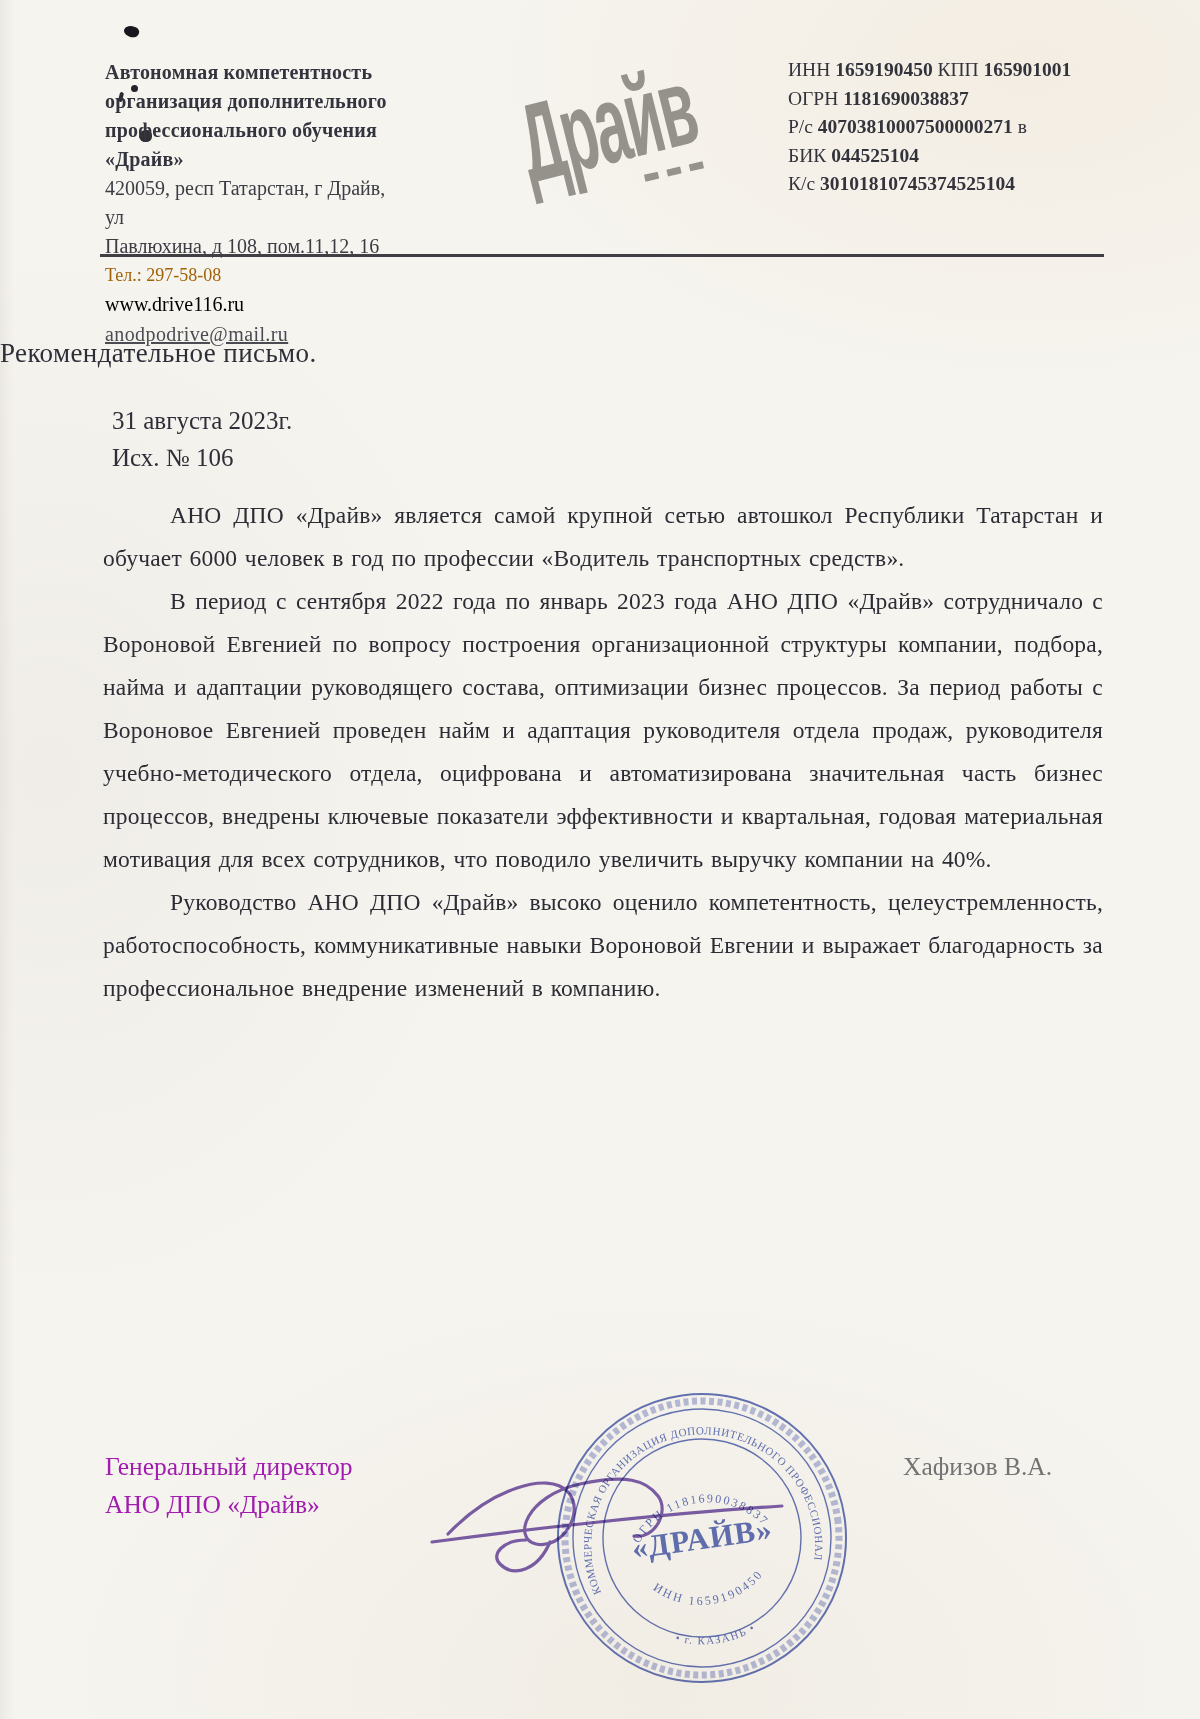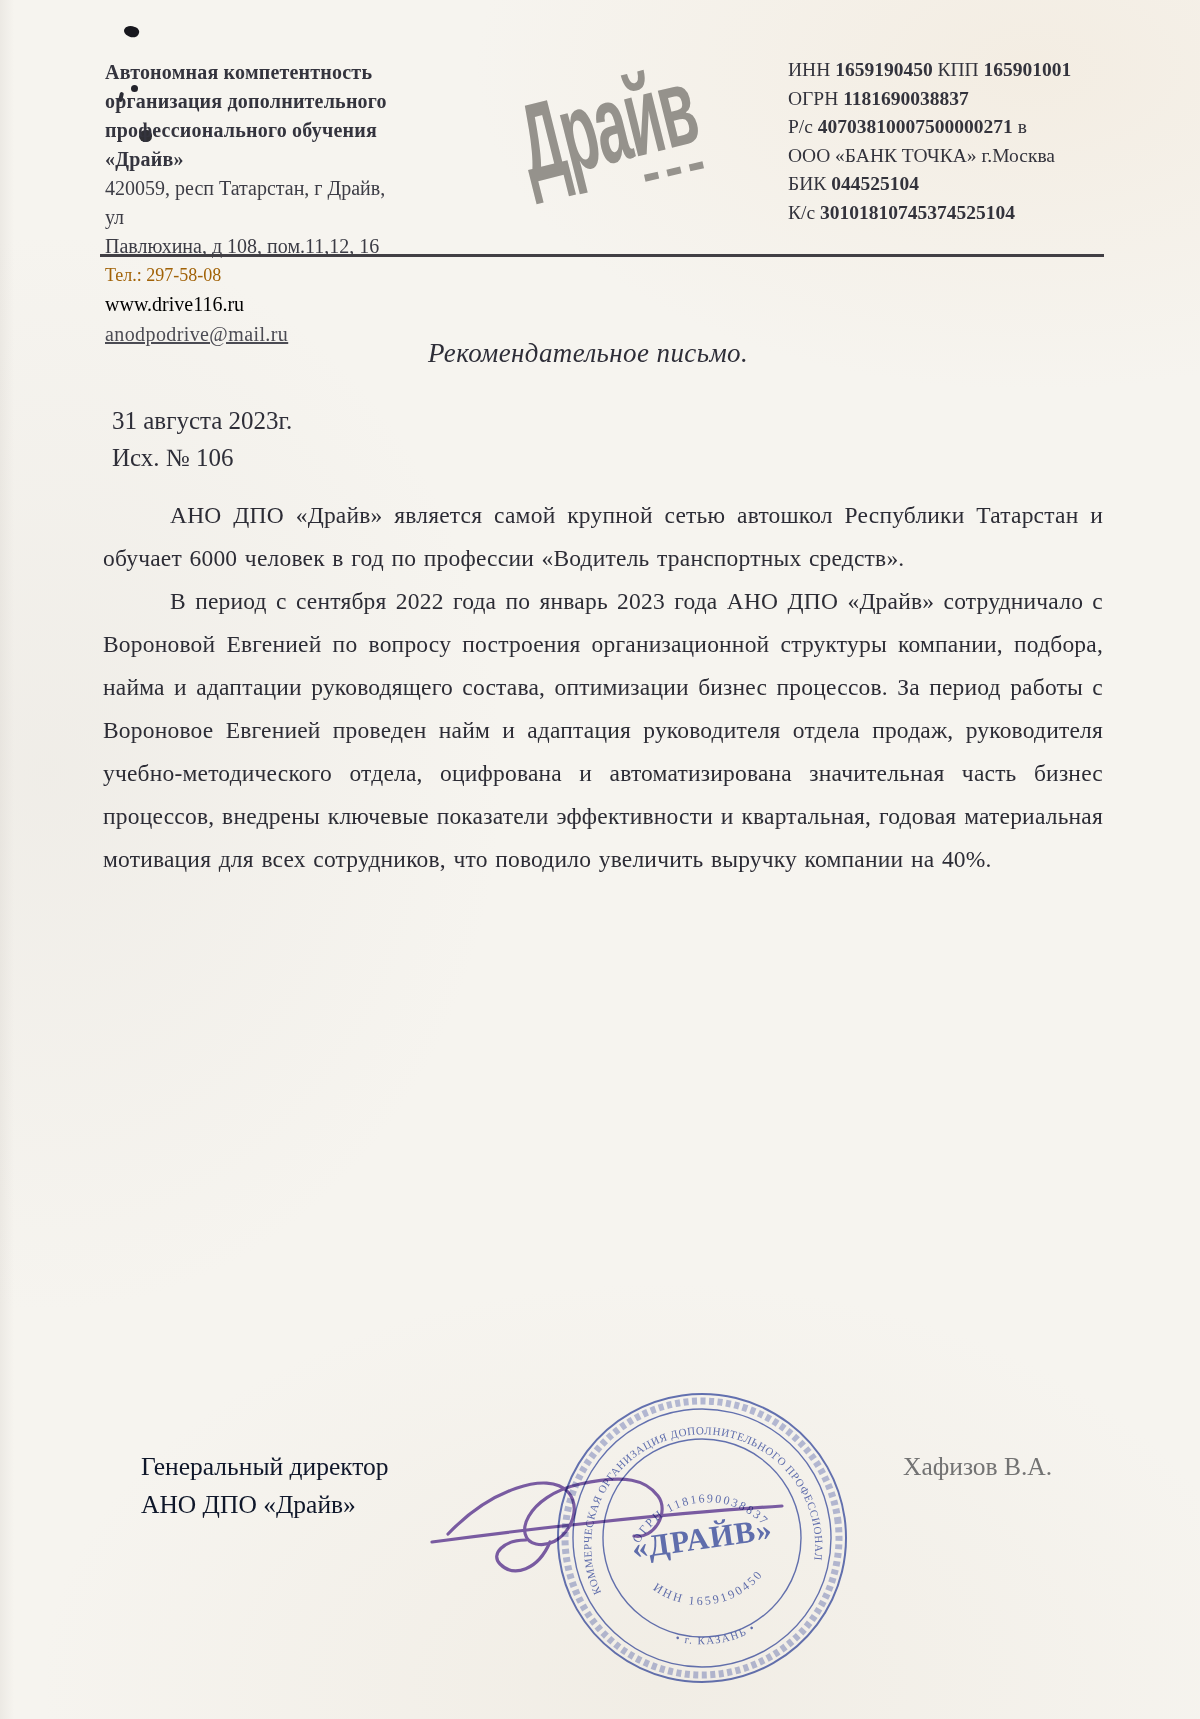--- a/index.html
+++ b/index.html
@@ -44,27 +44,27 @@
     border-bottom:7px dashed #96938d;transform:rotate(-13deg);
   }
 
   
   .req-block{position:absolute;left:788px;top:56px;width:340px;font-size:19.5px;line-height:28.6px;color:#33333c;}
   .req-block .b{font-weight:bold;}
 
   .rule{position:absolute;left:100px;top:254px;width:1004px;height:3px;background:#413f44;}
 
   
-  .letter-title{position:absolute;left:0;top:338px;width:1176px;text-align:center;font-size:27px;color:#2e2e38;letter-spacing:.4px;font-style:italic;}
+  .letter-title{position:absolute;left:0;top:338px;width:1176px;font-size:27px;color:#2e2e38;letter-spacing:.4px;}
   .date-block{position:absolute;left:112px;top:402px;font-size:25px;line-height:37px;color:#2e2e38;}
   .body-block{position:absolute;left:103px;top:494px;width:1000px;color:#2c2c35;}
   .body-block p{margin:0;font-size:23.5px;line-height:43px;text-indent:67px;text-align:justify;letter-spacing:.2px;word-spacing:1.5px;}
 
   
-  .position-block{position:absolute;left:105px;top:1448px;font-size:25.5px;line-height:38px;color:#0f172a;margin-left:36px;}
+  .position-block{position:absolute;left:105px;top:1448px;font-size:25.5px;line-height:38px;color:#a21caf;}
   .signer-name{position:absolute;left:903px;top:1452px;font-size:25.5px;color:#737373;}
 
   .signature-svg{position:absolute;left:430px;top:1412px;width:360px;height:180px;}
   .stamp-wrap{
     position:absolute;left:552px;top:1388px;width:300px;height:300px;
     transform:rotate(-8deg);opacity:.88;mix-blend-mode:multiply;
   }
   .stamp-wrap svg{width:100%;height:100%;}
 </style>
 </head>
@@ -93,37 +93,37 @@
   <div class="org-email">anodpodrive@mail.ru</div>
 </div>
 
 <div class="logo">Драйв</div>
 <div class="logo-dashes"></div>
 
 <div class="req-block" id="req-block">
     <div><span>ИНН </span><span class="b">1659190450</span><span> КПП </span><span class="b">165901001</span></div>
     <div><span>ОГРН </span><span class="b">1181690038837</span></div>
     <div><span>Р/с </span><span class="b">40703810007500000271</span><span> в</span></div>
-    <div><span>ООО «БАНК ТОЧКА» г.Москва</span></div>
     <div><span>БИК </span><span class="b">044525104</span></div>
     <div><span>К/с </span><span class="b">30101810745374525104</span></div>
   </div>
 
 <div class="rule"></div>
 
 <div class="letter-title">Рекомендательное письмо.</div>
 
 <div class="date-block">
   <div>31 августа 2023г.</div>
   <div>Исх. № 106</div>
 </div>
 
 <div class="body-block" id="paragraphs">
     <p>АНО ДПО «Драйв» является самой крупной сетью автошкол Республики Татарстан и обучает 6000 человек в год по профессии «Водитель транспортных средств».</p>
     <p>В период с сентября 2022 года по январь 2023 года АНО ДПО «Драйв» сотрудничало с Вороновой Евгенией по вопросу построения организационной структуры компании, подбора, найма и адаптации руководящего состава, оптимизации бизнес процессов. За период работы с Вороновое Евгенией проведен найм и адаптация руководителя отдела продаж, руководителя учебно-методического отдела, оцифрована и автоматизирована значительная часть бизнес процессов, внедрены ключевые показатели эффективности и квартальная, годовая материальная мотивация для всех сотрудников, что поводило увеличить выручку компании на 40%.</p>
+    <p>Руководство АНО ДПО «Драйв» высоко оценило компетентность, целеустремленность, работоспособность, коммуникативные навыки Вороновой Евгении и выражает благодарность за профессиональное внедрение изменений в компанию.</p>
   </div>
 
 <div class="position-block">
   <div>Генеральный директор</div>
   <div>АНО ДПО «Драйв»</div>
 </div>
 
 <div class="signer-name">Хафизов В.А.</div>
 
 <svg class="signature-svg" viewBox="0 0 360 180">

